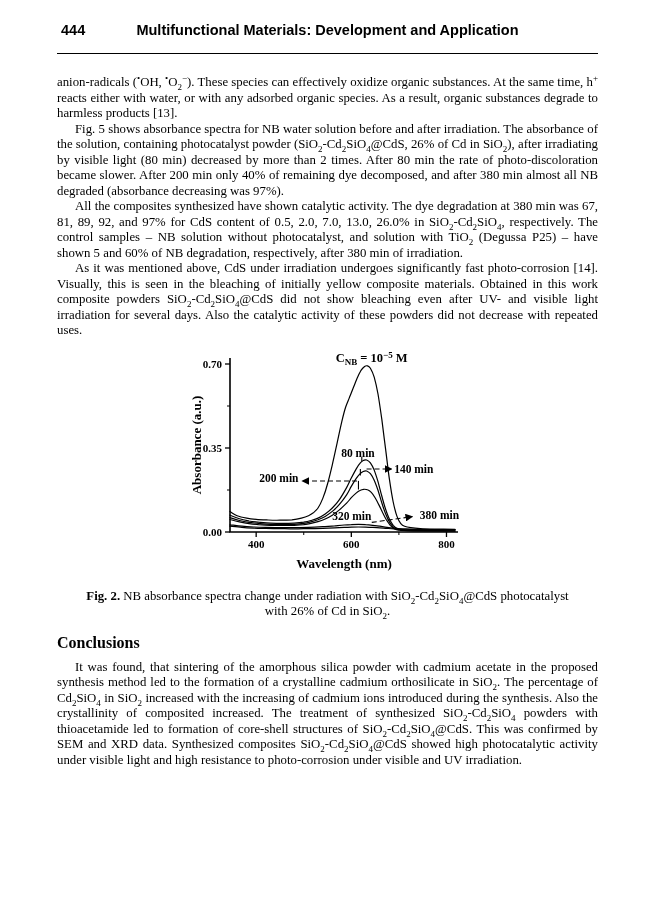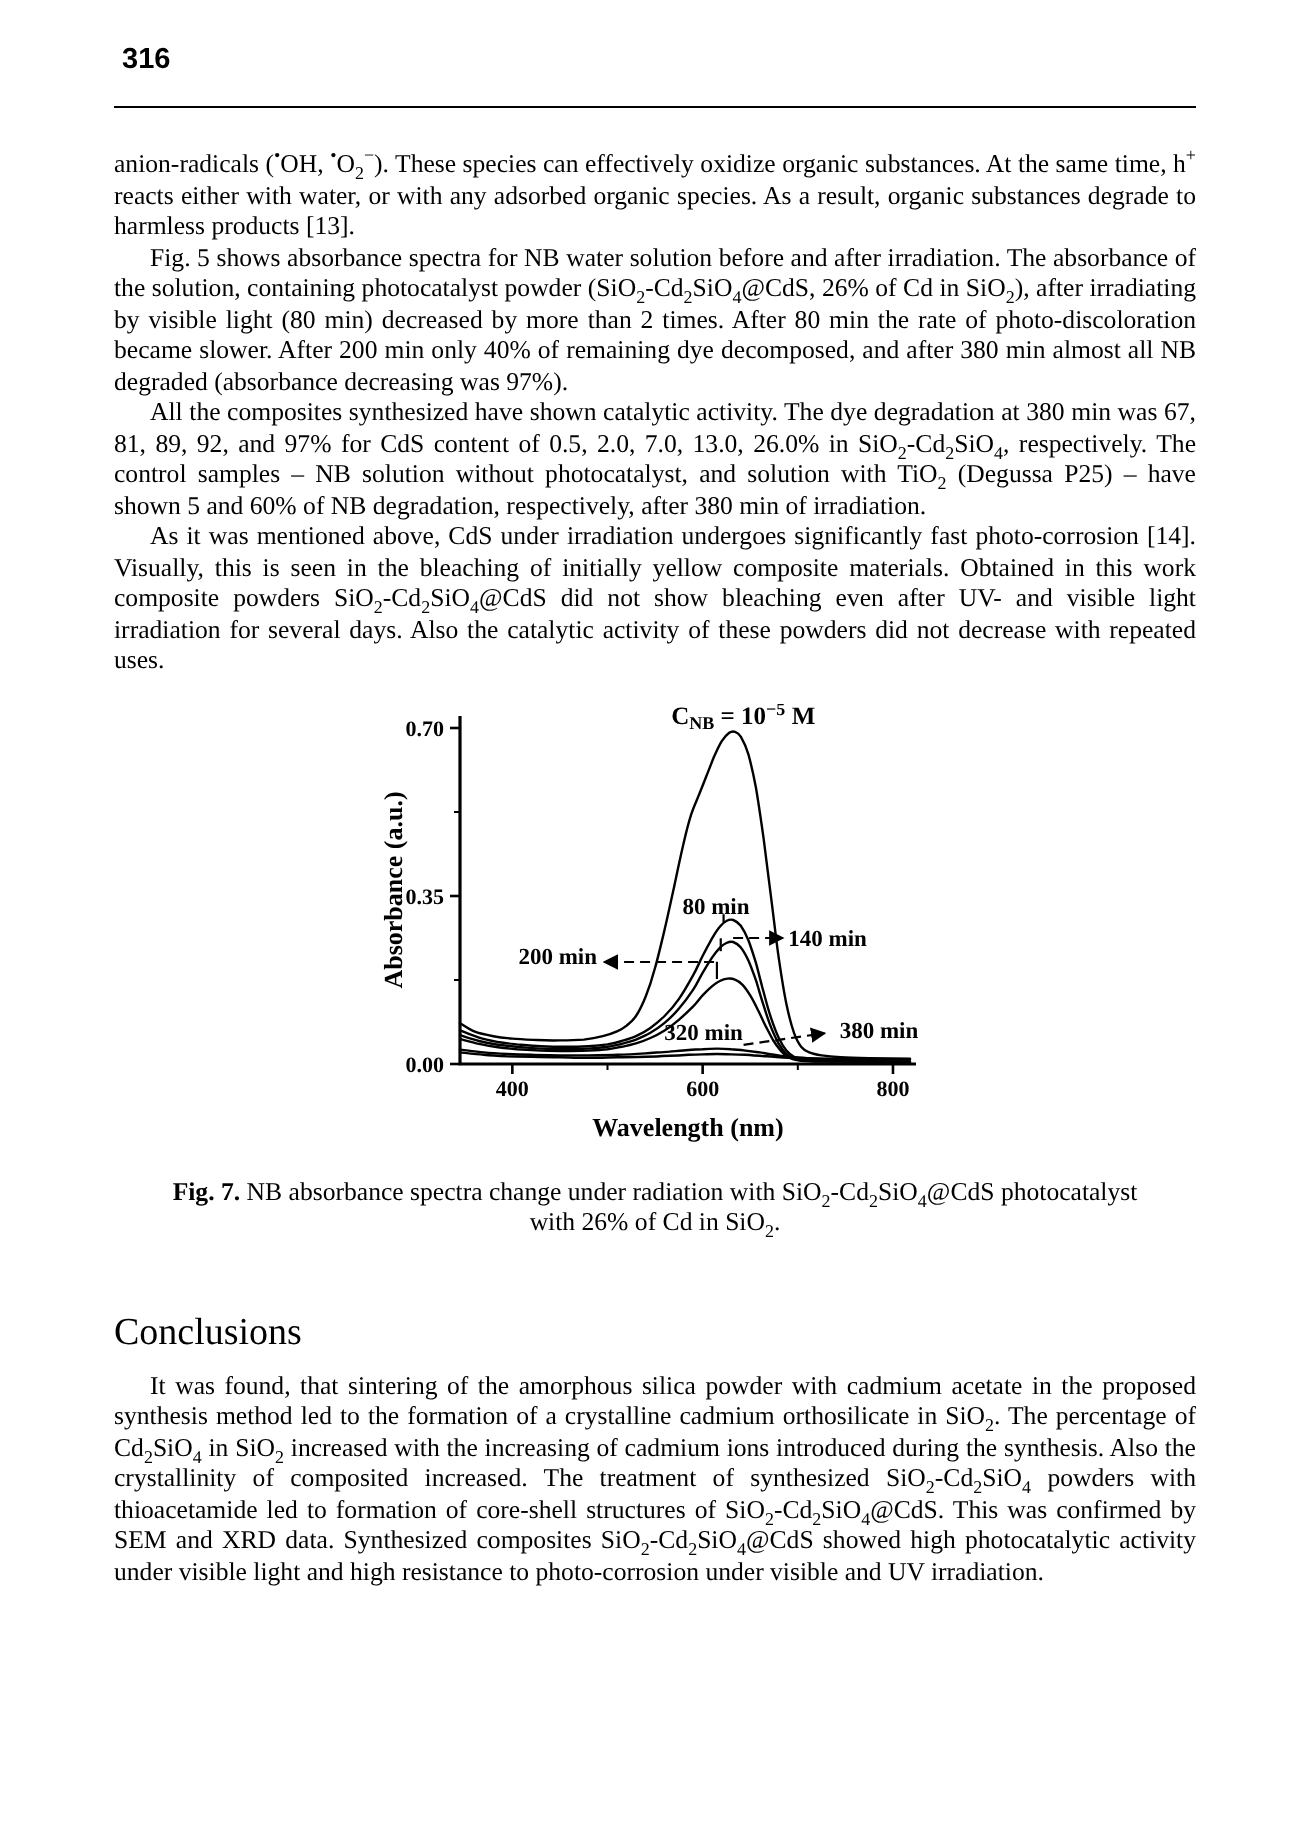--- a/index.html
+++ b/index.html
@@ -21,35 +21,36 @@
     text-indent:18px;
   }
   .body-par.no-indent{text-indent:0;font-family:Liberation Serif, serif;}
   sub,sup{font-size:9px;line-height:0;}
   
   .figure-block{margin:13px 0 0 133px;width:300px;}
   .figure-block svg{display:block;}
   .fig-caption{margin-top:13px;text-align:center;font-size:12.8px;line-height:15.5px;padding:0 26px;}
   .fig-caption b{font-weight:bold;}
   
-  .conclusions-heading{font-size:19px;margin:36px 0 8px 0;font-weight:normal;}
+  .conclusions-heading{font-size:16px;margin:14px 0 8px 0;font-weight:bold;}
   
   .ax-num{font:bold 11px "Liberation Serif","DejaVu Serif",serif;fill:#000;}
   .ax-label{font:bold 13px "Liberation Serif","DejaVu Serif",serif;fill:#000;}
   .c-lab{font:bold 11.5px "Liberation Serif","DejaVu Serif",serif;fill:#000;}
   .c-conc{font:bold 12.5px "Liberation Serif","DejaVu Serif",serif;fill:#000;}
   .c-conc .small{font-size:9px;}
 </style>
 </head>
 <body>
 
 <div class="page">
 
   <header class="page-header">
-    <span class="page-number">316</span>
+    <span class="page-number">444</span>
+    <div class="running-title">Multifunctional Materials: Development and Application</div>
   </header>
   <hr class="header-rule">
 
   <main class="page-body">
 
     <p class="body-par no-indent">anion-radicals (<sup>•</sup>OH, <sup>•</sup>O<sub>2</sub><sup>−</sup>). These species can effectively oxidize organic substances. At the same time, h<sup>+</sup> reacts either with water, or with any adsorbed organic species. As a result, organic substances degrade to harmless products [13].</p>
     <p class="body-par">Fig. 5 shows absorbance spectra for NB water solution before and after irradiation. The absorbance of the solution, containing photocatalyst powder (SiO<sub>2</sub>-Cd<sub>2</sub>SiO<sub>4</sub>@CdS, 26% of Cd in SiO<sub>2</sub>), after irradiating by visible light (80 min) decreased by more than 2 times. After 80 min the rate of photo-discoloration became slower. After 200 min only 40% of remaining dye decomposed, and after 380 min almost all NB degraded (absorbance decreasing was 97%).</p>
     <p class="body-par">All the composites synthesized have shown catalytic activity. The dye degradation at 380 min was 67, 81, 89, 92, and 97% for CdS content of 0.5, 2.0, 7.0, 13.0, 26.0% in SiO<sub>2</sub>-Cd<sub>2</sub>SiO<sub>4</sub>, respectively. The control samples – NB solution without photocatalyst, and solution with TiO<sub>2</sub> (Degussa P25) – have shown 5 and 60% of NB degradation, respectively, after 380 min of irradiation.</p>
     <p class="body-par">As it was mentioned above, CdS under irradiation undergoes significantly fast photo-corrosion [14]. Visually, this is seen in the bleaching of initially yellow composite materials. Obtained in this work composite powders SiO<sub>2</sub>-Cd<sub>2</sub>SiO<sub>4</sub>@CdS did not show bleaching even after UV- and visible light irradiation for several days. Also the catalytic activity of these powders did not decrease with repeated uses.</p>
 
@@ -93,19 +94,19 @@
           <line x1="168.46315789473684" x2="168.46315789473684" y1="137.51999999999998" y2="128.88" stroke="#000" stroke-width="1.1"></line>
           <text x="167.98736842105262" y="104.99999999999999" text-anchor="middle" class="c-lab">80 min</text>
           <text x="204.14736842105265" y="120.96" text-anchor="start" class="c-lab">140 min</text>
           <text x="108.51368421052632" y="130.07999999999998" text-anchor="end" class="c-lab">200 min</text>
           <text x="161.8021052631579" y="168" text-anchor="middle" class="c-lab">320 min</text>
           <text x="229.84" y="167.04" text-anchor="start" class="c-lab">380 min</text>
           <text x="145.62526315789472" y="10.079999999999984" class="c-conc"><tspan dy="0">C</tspan><tspan dy="2.5" class="small">NB</tspan><tspan dy="-2.5"> = 10</tspan><tspan dy="-4.5" class="small">−5</tspan><tspan dy="4.5"> M</tspan></text>
         </svg>
     </figure>
 
-    <div class="fig-caption"><b>Fig. 7.</b><span> NB absorbance spectra change under radiation with SiO<sub>2</sub>-Cd<sub>2</sub>SiO<sub>4</sub>@CdS photocatalyst with 26% of Cd in SiO<sub>2</sub>.</span></div>
+    <div class="fig-caption"><b>Fig. 2.</b><span> NB absorbance spectra change under radiation with SiO<sub>2</sub>-Cd<sub>2</sub>SiO<sub>4</sub>@CdS photocatalyst with 26% of Cd in SiO<sub>2</sub>.</span></div>
 
     <h2 class="conclusions-heading">Conclusions</h2>
     <p class="body-par">It was found, that sintering of the amorphous silica powder with cadmium acetate in the proposed synthesis method led to the formation of a crystalline cadmium orthosilicate in SiO<sub>2</sub>. The percentage of Cd<sub>2</sub>SiO<sub>4</sub> in SiO<sub>2</sub> increased with the increasing of cadmium ions introduced during the synthesis. Also the crystallinity of composited increased. The treatment of synthesized SiO<sub>2</sub>-Cd<sub>2</sub>SiO<sub>4</sub> powders with thioacetamide led to formation of core-shell structures of SiO<sub>2</sub>-Cd<sub>2</sub>SiO<sub>4</sub>@CdS. This was confirmed by SEM and XRD data. Synthesized composites SiO<sub>2</sub>-Cd<sub>2</sub>SiO<sub>4</sub>@CdS showed high photocatalytic activity under visible light and high resistance to photo-corrosion under visible and UV irradiation.</p>
 
   </main>
 </div>
 
 </body></html>

